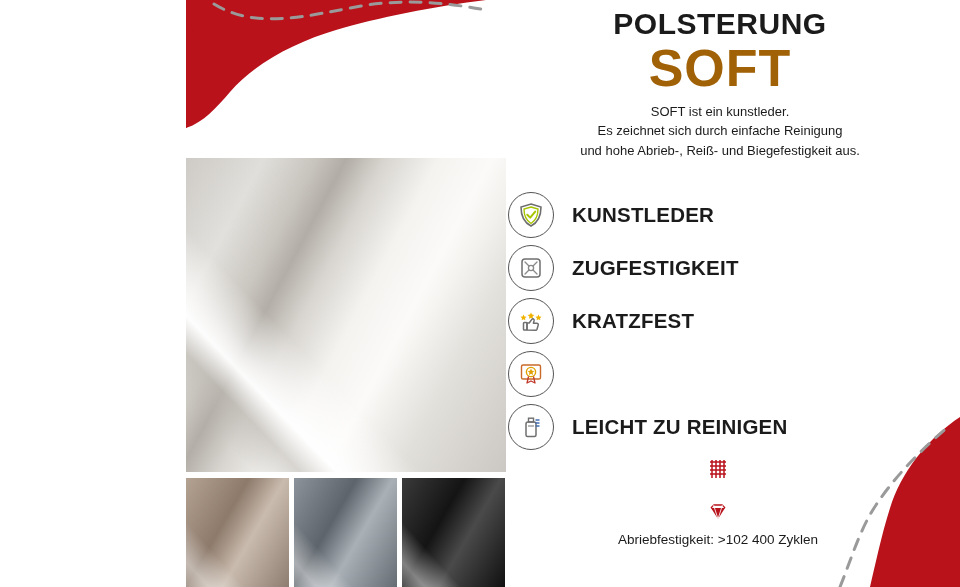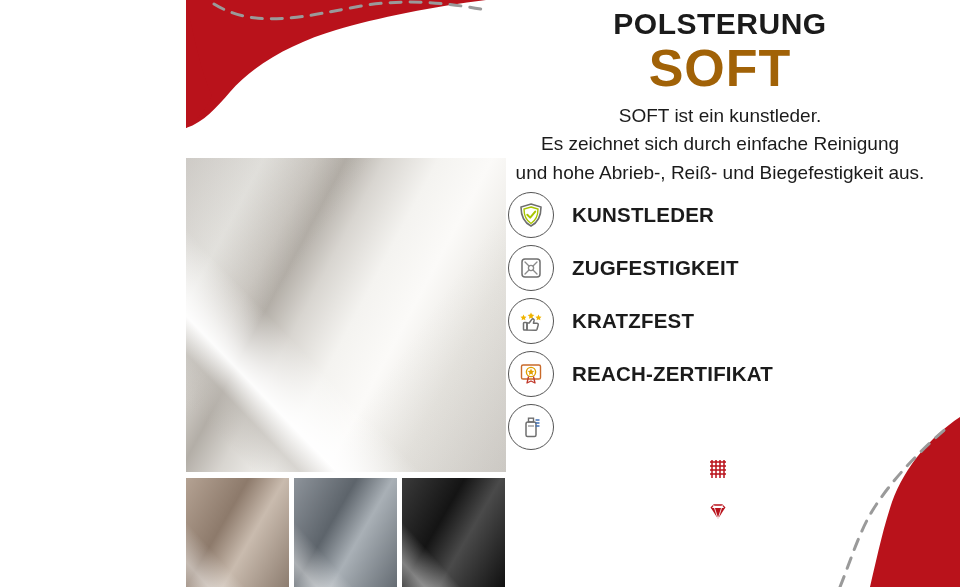--- a/index.html
+++ b/index.html
@@ -59,21 +59,21 @@
   .title-sub {
     font-size: 52px;
     font-weight: bold;
     letter-spacing: 1px;
     color: #a16207;
     line-height: 1.0;
     margin-top: 2px;
   }
   .desc {
     margin-top: 8px;
-    font-size: 19px;
+    font-size: 13px;
     color: #1b1b1b;
     line-height: 1.5;
   }
 
   
   .main-photo {
     position: absolute;
     left: 186px;
     top: 158px;
     width: 320px;
@@ -299,32 +299,32 @@
 
     <div class="feature">
       <span class="feature-icon">
         <svg width="26" height="26" viewBox="0 0 26 26" xmlns="http://www.w3.org/2000/svg">
           <rect x="3.5" y="4" width="19" height="14" rx="1.6" fill="none" stroke="#c96a2a" stroke-width="1.4"></rect>
           <circle cx="13" cy="11" r="4.6" fill="none" stroke="#e0a000" stroke-width="1.4"></circle>
           <path d="M13 7.6 l1 2.1 2.3 0.3 -1.7 1.6 0.4 2.3 -2 -1.1 -2 1.1 0.4 -2.3 -1.7 -1.6 2.3 -0.3 z" fill="#e0a000"></path>
           <path d="M10.5 15.5 L9 22 l4 -2 4 2 -1.5 -6.5" fill="none" stroke="#c0392b" stroke-width="1.3" stroke-linejoin="round"></path>
         </svg>
       </span>
-      <span class="feature-label">REACH-ZERTIFIKAT</span>
     </div>
 
     <div class="feature">
       <span class="feature-icon">
         <svg width="26" height="26" viewBox="0 0 26 26" xmlns="http://www.w3.org/2000/svg">
           <path d="M10 8 h6 a2 2 0 0 1 2 2 v11 a1.5 1.5 0 0 1 -1.5 1.5 h-7 A1.5 1.5 0 0 1 8 21 V10 a2 2 0 0 1 2 -2 z" fill="none" stroke="#6f6f6f" stroke-width="1.5"></path>
           <rect x="10.5" y="4.2" width="5" height="3.8" fill="none" stroke="#6f6f6f" stroke-width="1.4"></rect>
           <path d="M18 6 h3 M18 9 h3 M18 12 h3" stroke="#3f6fb5" stroke-width="1.4" stroke-linecap="round"></path>
           <path d="M10 12 h6" stroke="#8a8a8a" stroke-width="1.2"></path>
         </svg>
       </span>
+      <span class="feature-label">LEICHT ZU REINIGEN</span>
     </div>
 
   </div>
 
   <div class="specs">
 
     <div class="spec">
       <div class="spec-icon">
         <svg width="28" height="28" viewBox="0 0 28 28" xmlns="http://www.w3.org/2000/svg">
           <g stroke="#b9121b" stroke-width="1.5">
@@ -336,17 +336,18 @@
     </div>
 
     <div class="spec">
       <div class="spec-icon">
         <svg width="28" height="28" viewBox="0 0 28 28" xmlns="http://www.w3.org/2000/svg">
           <path d="M7 9 h14 l-7 11 z" fill="#b9121b"></path>
           <path d="M7 9 l3 -3 h8 l3 3" fill="none" stroke="#b9121b" stroke-width="1.6" stroke-linejoin="round"></path>
           <path d="M10 6 l-1.2 3 M18 6 l1.2 3 M10.5 9 L14 20 M17.5 9 L14 20" stroke="#ffffff" stroke-width="1" opacity="0.85"></path>
         </svg>
       </div>
+      <div class="spec-text">Abriebfestigkeit: &gt;102 400 Zyklen</div>
     </div>
 
   </div>
 
 </div>
 
 </body></html>

